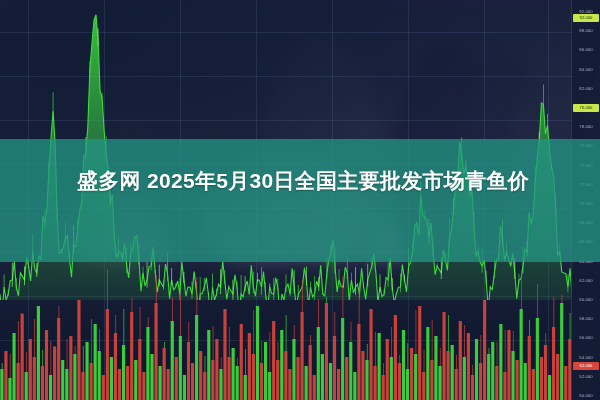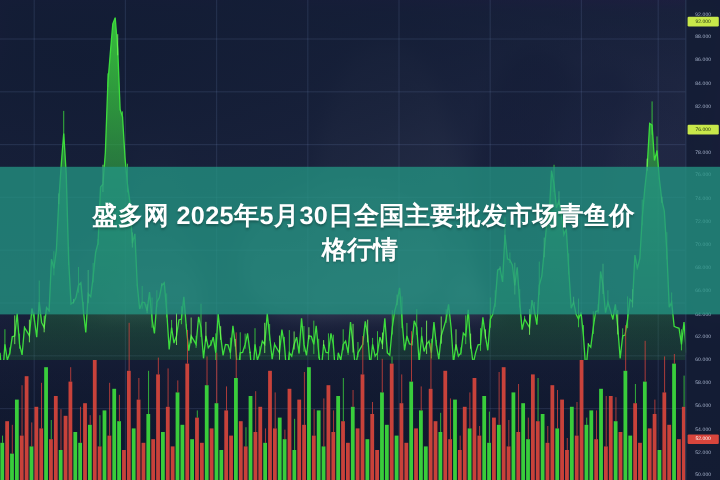--- a/index.html
+++ b/index.html
@@ -510,16 +510,15 @@
         <div class="tag lime" style="top: 14px;">92.000</div>
         <div class="tag lime" style="top: 104px;">76.000</div>
         <div class="tag red" style="top: 362px;">52.000</div>
       </div>
   </div>
 
   <div class="band" style="top:139px;height:123px;"></div>
 
   <div class="title" style="top:168px;">
     <span class="l1">盛多网 2025年5月30日全国主要批发市场青鱼价</span>
-    <span class="l2">格行情</span>
   </div>
 
 </div>
 
 </body></html>

